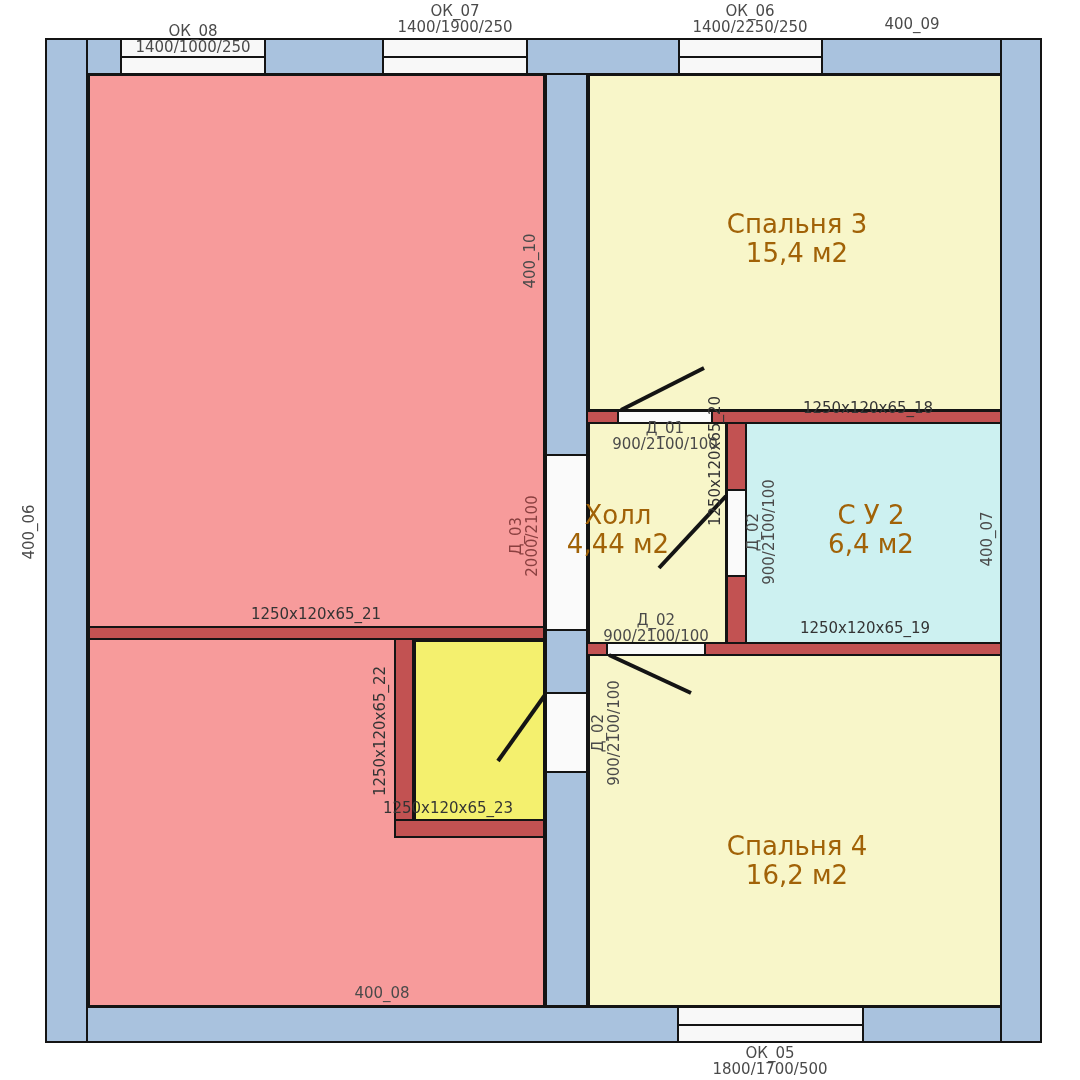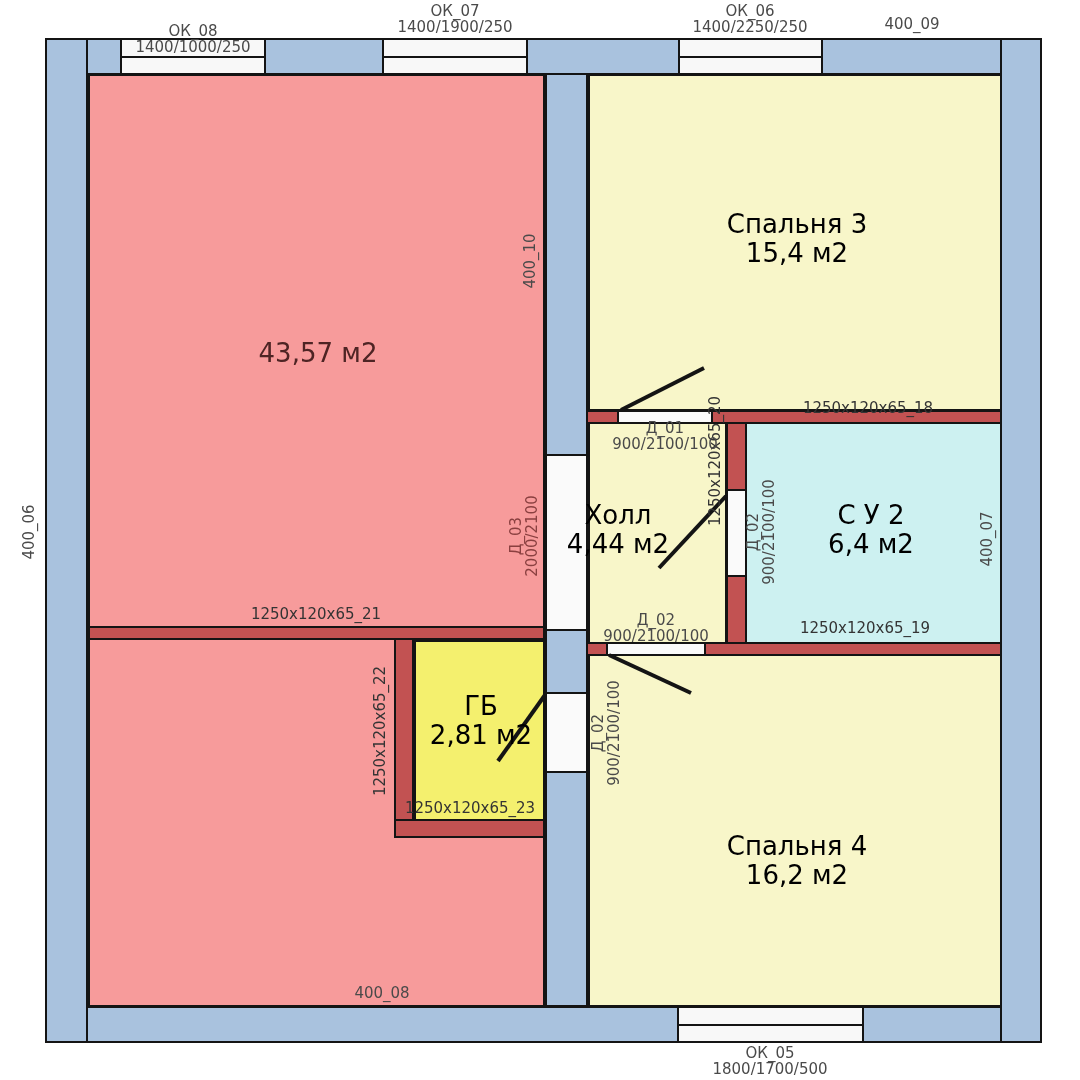--- a/index.html
+++ b/index.html
@@ -13,21 +13,21 @@
   .win .mid{position:absolute;left:0;right:0;top:50%;height:2px;margin-top:-1px;background:#141414;}
   .lbl{position:absolute;transform:translateX(-50%);text-align:center;white-space:nowrap;
        font-size:15px;line-height:16px;color:#4a4a4a;}
   .lbl span{display:block;}
   .vlbl{position:absolute;transform:translate(-50%,-50%) rotate(-90deg);text-align:center;
         white-space:nowrap;font-size:15px;line-height:16px;color:#4a4a4a;}
   .vlbl span{display:block;}
   .plbl{color:#343434;}
   .dred{color:#8a4040;}
   .room-lbl{position:absolute;transform:translate(-50%,-50%);text-align:center;white-space:nowrap;
-        font-size:26px;line-height:29px;color:#000000;}
+        font-size:26px;line-height:29px;color:#a16207;}
   .room-lbl span{display:block;}
   .maroon{color:#4e2424;}
   svg.doors{position:absolute;left:0;top:0;pointer-events:none;}
 </style>
 </head>
 <body>
 
 <div class="plan">
 
   <div class="room" style="left:88px;top:74px;width:457px;height:933px;background:#f79b9b;"></div>
@@ -97,21 +97,21 @@
   <div class="vlbl" style="left:29px;top:532px;">400_06</div>
   <div class="vlbl" style="left:987px;top:539px;">400_07</div>
   <div class="lbl" style="left:382px;top:985px;">400_08</div>
   <div class="vlbl" style="left:530px;top:261px;">400_10</div>
 
   <div class="lbl plbl" style="left:868px;top:389px;margin-top:11px;">1250x120x65_18</div>
   <div class="lbl plbl" style="left:865px;top:620px;">1250x120x65_19</div>
   <div class="vlbl plbl" style="left:715px;top:461px;">1250x120x65_20</div>
   <div class="lbl plbl" style="left:316px;top:606px;">1250x120x65_21</div>
   <div class="vlbl plbl" style="left:380px;top:731px;">1250x120x65_22</div>
-  <div class="lbl plbl" style="left:470px;top:800px;text-align:right;">1250x120x65_23</div>
+  <div class="lbl plbl" style="left:448px;top:800px;text-align:right;">1250x120x65_23</div>
 
   <div class="lbl" style="left:665px;top:420px;">
     <span>Д_01</span>
     <span>900/2100/100</span>
   </div>
   <div class="lbl" style="left:656px;top:612px;">
     <span>Д_02</span>
     <span>900/2100/100</span>
   </div>
   <div class="vlbl" style="left:761px;top:532px;">
@@ -121,36 +121,31 @@
   <div class="vlbl" style="left:606px;top:733px;">
     <span>Д_02</span>
     <span>900/2100/100</span>
   </div>
   <div class="vlbl dred" style="left:524px;top:536px;">
     <span>Д_03</span>
     <span>2000/2100</span>
   </div>
 
   <div class="room-lbl maroon" style="left:318px;top:353px;">
-    <span>43,57 м2</span>
   </div>
   <div class="room-lbl" style="left:797px;top:239px;">
     <span>Спальня 3</span>
     <span>15,4 м2</span>
   </div>
   <div class="room-lbl" style="left:618px;top:530px;">
     <span>Холл</span>
     <span>4,44 м2</span>
   </div>
   <div class="room-lbl" style="left:871px;top:530px;">
     <span>С У 2</span>
     <span>6,4 м2</span>
   </div>
-  <div class="room-lbl" style="left:481px;top:721px;">
-    <span>ГБ</span>
-    <span>2,81 м2</span>
-  </div>
   <div class="room-lbl" style="left:797px;top:826px;margin-top:35px;">
     <span>Спальня 4</span>
     <span>16,2 м2</span>
   </div>
 
 </div>
 
 </body></html>

